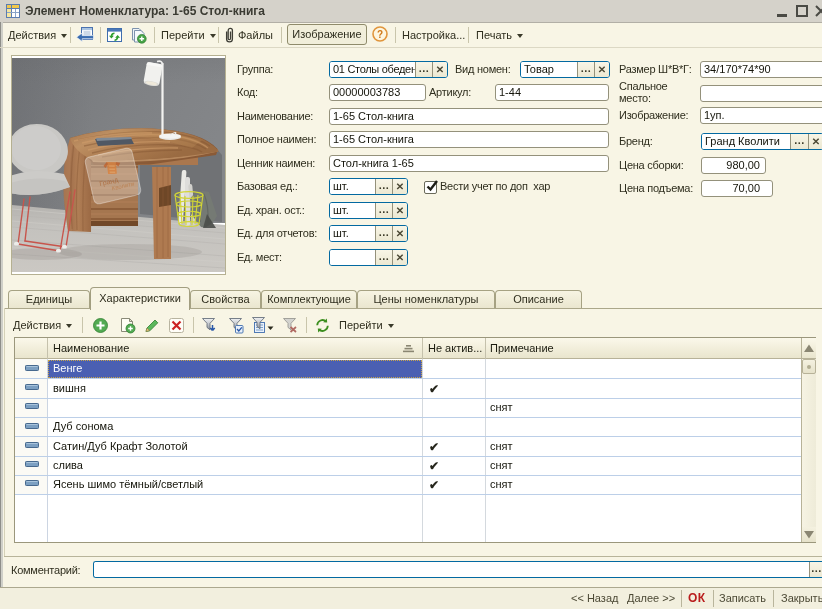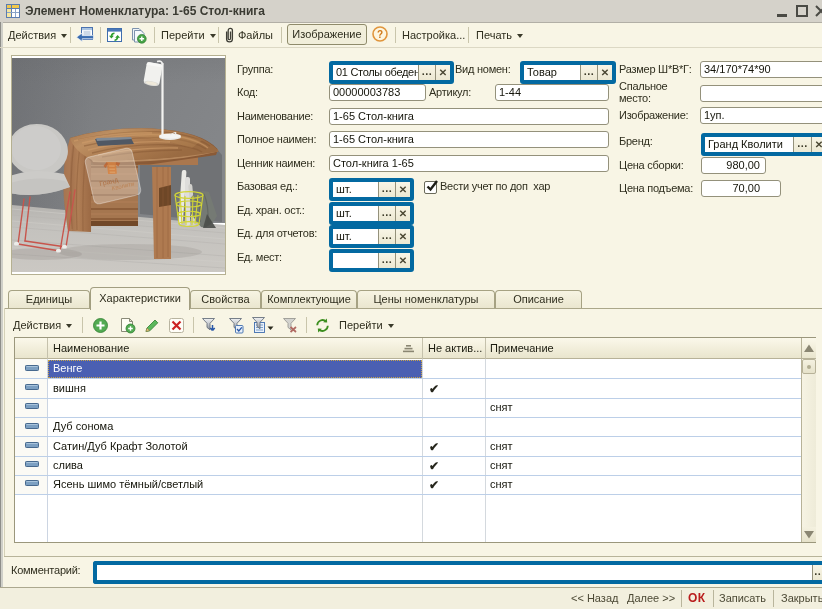--- a/index.html
+++ b/index.html
@@ -1,18 +1,18 @@
 <!DOCTYPE html>
 <html><head><meta charset="utf-8"><style>
 html,body{margin:0;padding:0}
 #win{position:relative;width:822px;height:609px;background:#f8f5e5;font-family:"Liberation Sans",sans-serif;font-size:11px;color:#2f2e1e;overflow:hidden}
 .abs{position:absolute}
 .lbl{position:absolute;height:17px;line-height:17px;white-space:nowrap;letter-spacing:-0.25px}
 .inp{position:absolute;height:15px;background:#fff;border:1px solid #94917b;border-radius:3px;line-height:15px;padding:0 0 0 3px;white-space:nowrap;overflow:hidden;color:#14140a}
-.grp{position:absolute;height:15px;border:4px solid #0369a1;border-radius:3px;background:#fff;display:flex;overflow:hidden}
+.grp{position:absolute;height:15px;border:1px solid #0369a1;border-radius:3px;background:#fff;display:flex;overflow:hidden}
 .gt{flex:1;line-height:15px;padding-left:3px;background:#fff;color:#14140a;white-space:nowrap;overflow:hidden}
 .gd{width:16px;border-left:1px solid #94917b;background:linear-gradient(#f8f5e6,#ece8d2);text-align:center;line-height:13px;font-weight:bold;color:#3e3c2a;font-size:11px;letter-spacing:0.5px}
 .gx{width:14px;border-left:1px solid #94917b;background:linear-gradient(#f8f5e6,#ece8d2);text-align:center;line-height:15px;font-weight:bold;color:#4a4733;font-size:10px}
 .sep{position:absolute;width:1px;background:#c9c5ab;top:27px;height:16px}
 .tbtn{position:absolute;height:20px;line-height:20px;top:25px;white-space:nowrap;color:#2f2e1e}
 .arr{display:inline-block;width:0;height:0;border-left:3.5px solid transparent;border-right:3.5px solid transparent;border-top:4px solid #3a3a2a;margin-left:5px;vertical-align:1px}
 .tab{position:absolute;top:290px;height:17px;border:1px solid #a6a283;border-bottom:none;border-radius:4px 4px 0 0;background:linear-gradient(#f7f4e3,#eae6cf);text-align:center;line-height:17px;white-space:nowrap}
 .hline{position:absolute;height:1px;background:#aba78a}
 .vline{position:absolute;width:1px}
 .rowtxt{position:absolute;height:19px;line-height:19px;white-space:nowrap;color:#14140a}
@@ -303,21 +303,21 @@
       <div class="gt">шт.</div>
       <div class="gd">...</div>
       <div class="gx">✕</div>
     </div>
 <div class="abs" style="left:424px;top:181px;width:11px;height:11px;background:#fff;border:1px solid #6a6a5a;border-radius:2px"></div>
 <svg class="abs" style="left:425px;top:179px" width="14" height="14" viewBox="0 0 14 14">
       <path d="M2.5,7.5 L5.5,10.5 L12,2" fill="none" stroke="#1e1e16" stroke-width="2.4"></path>
     </svg>
 <div class="lbl" style="left:440px;top:178px">Вести учет по доп&nbsp; хар</div>
 <div class="lbl" style="left:619px;top:180px">Цена подъема:</div>
-<div class="inp" style="left:701px;top:180px;width:55px;text-align:right;padding-right:20px">70,00</div>
+<div class="inp" style="left:701px;top:180px;width:55px;text-align:right;padding-right:12px">70,00</div>
 
 <div class="lbl" style="left:237px;top:202px">Ед. хран. ост.:</div>
 <div class="grp" style="left:329px;top:202px;width:77px">
       <div class="gt">шт.</div>
       <div class="gd">...</div>
       <div class="gx">✕</div>
     </div>
 <div class="lbl" style="left:237px;top:225px">Ед. для отчетов:</div>
 <div class="grp" style="left:329px;top:225px;width:77px">
       <div class="gt">шт.</div>

